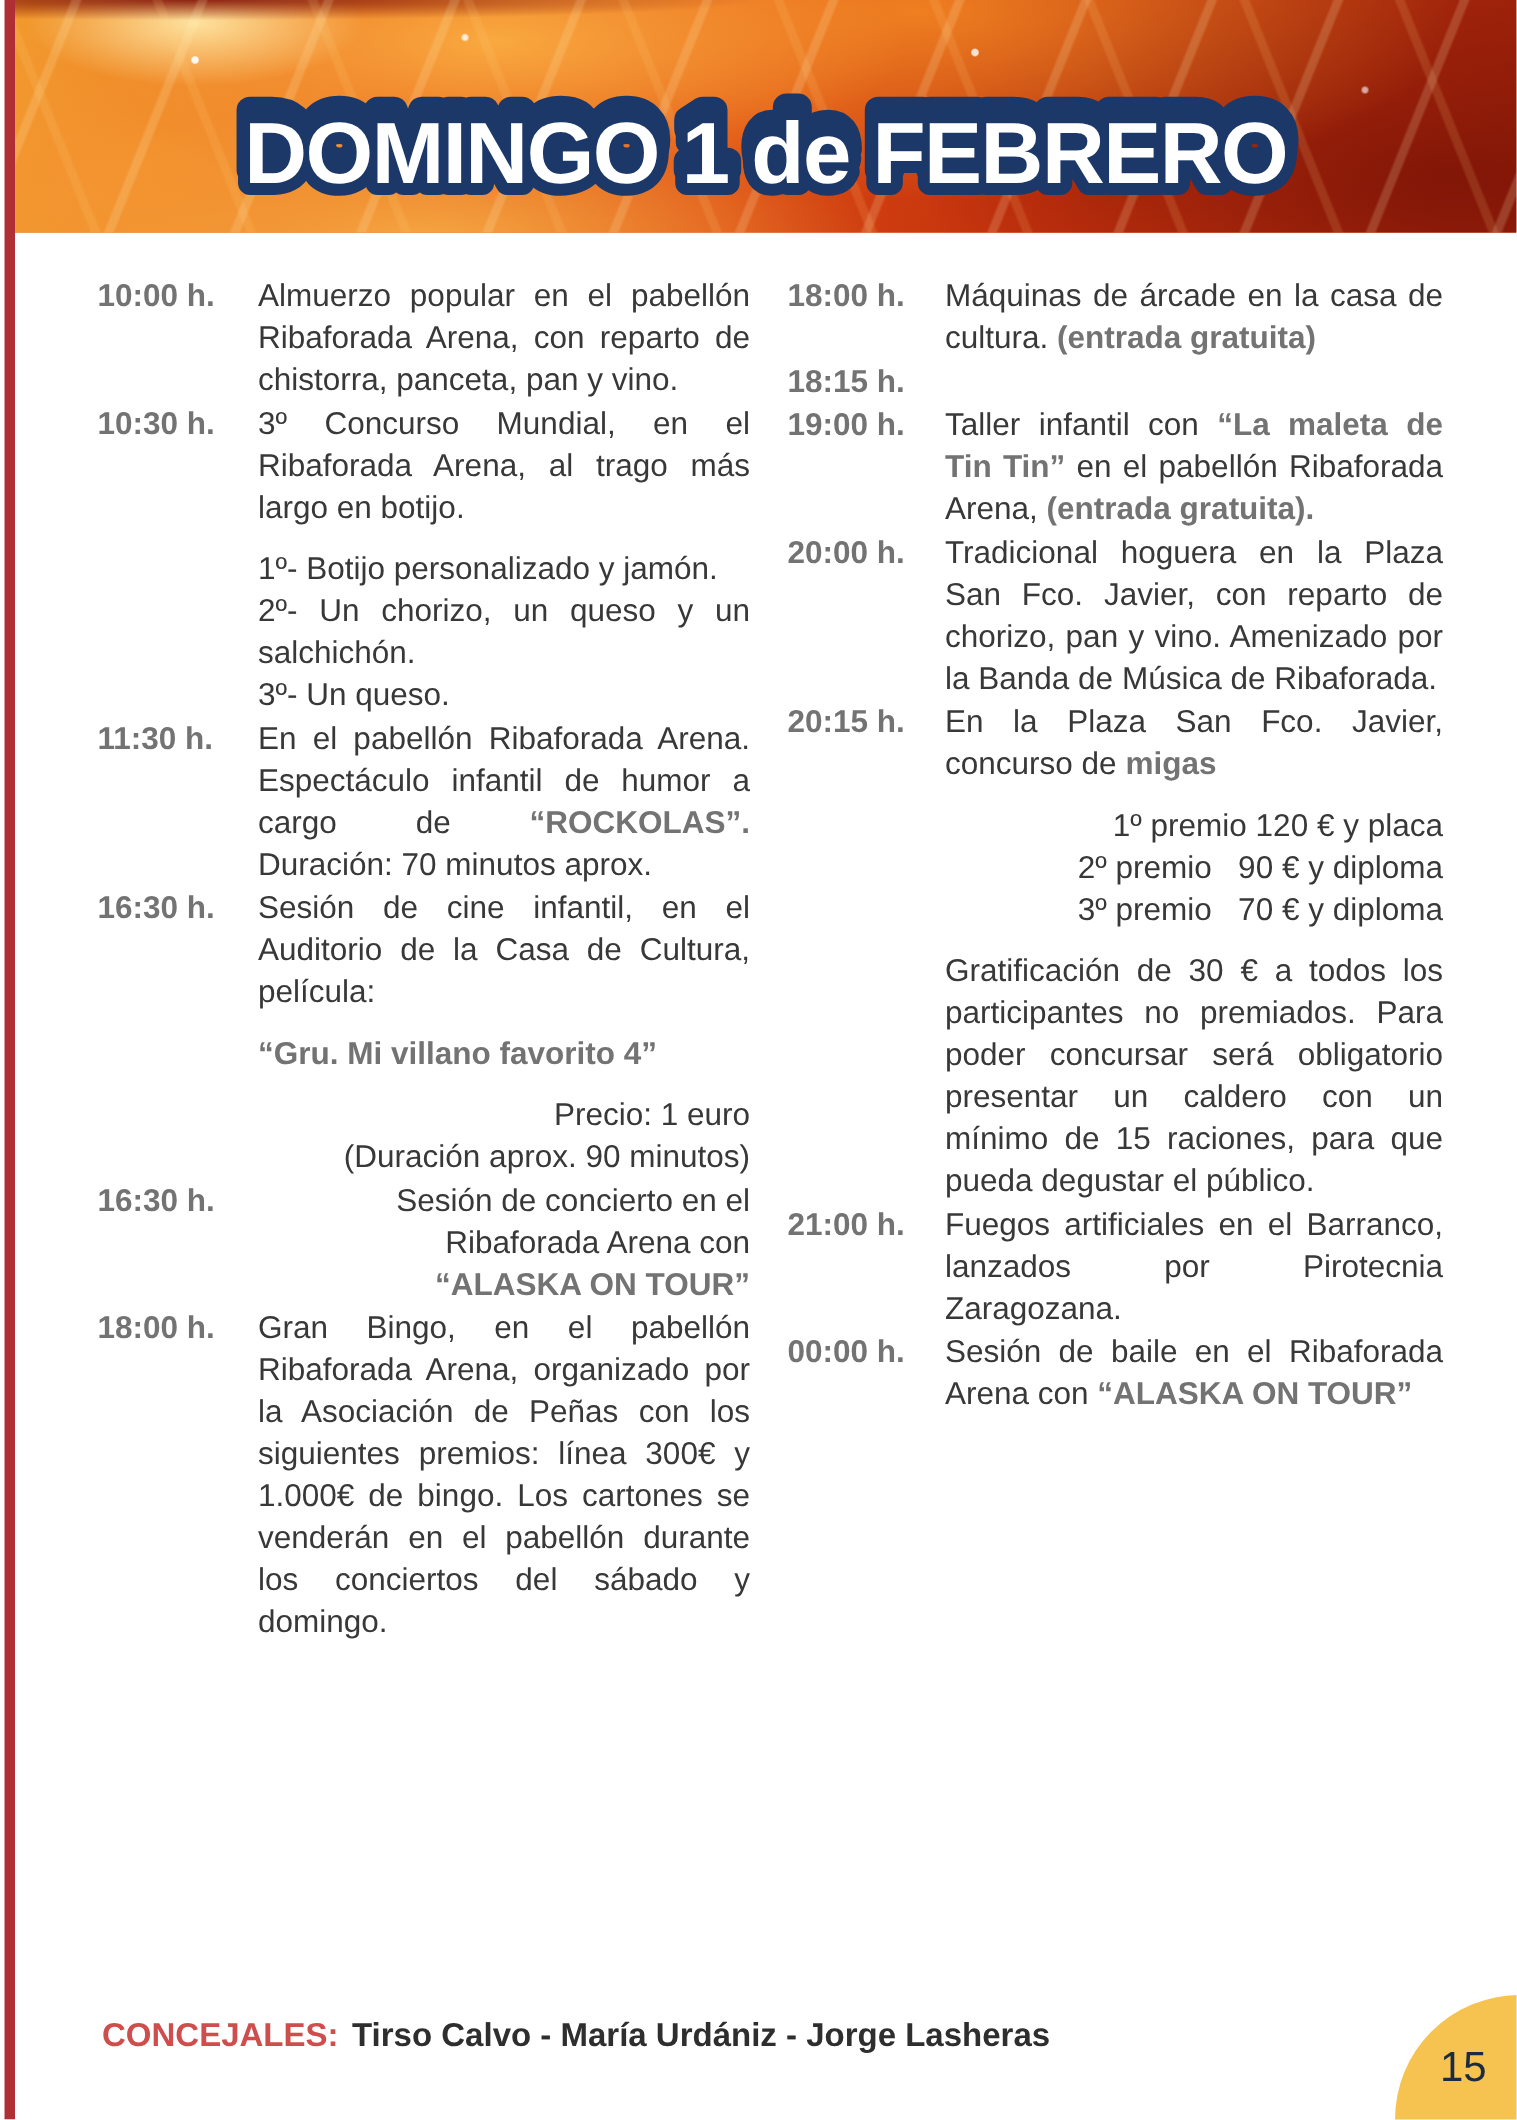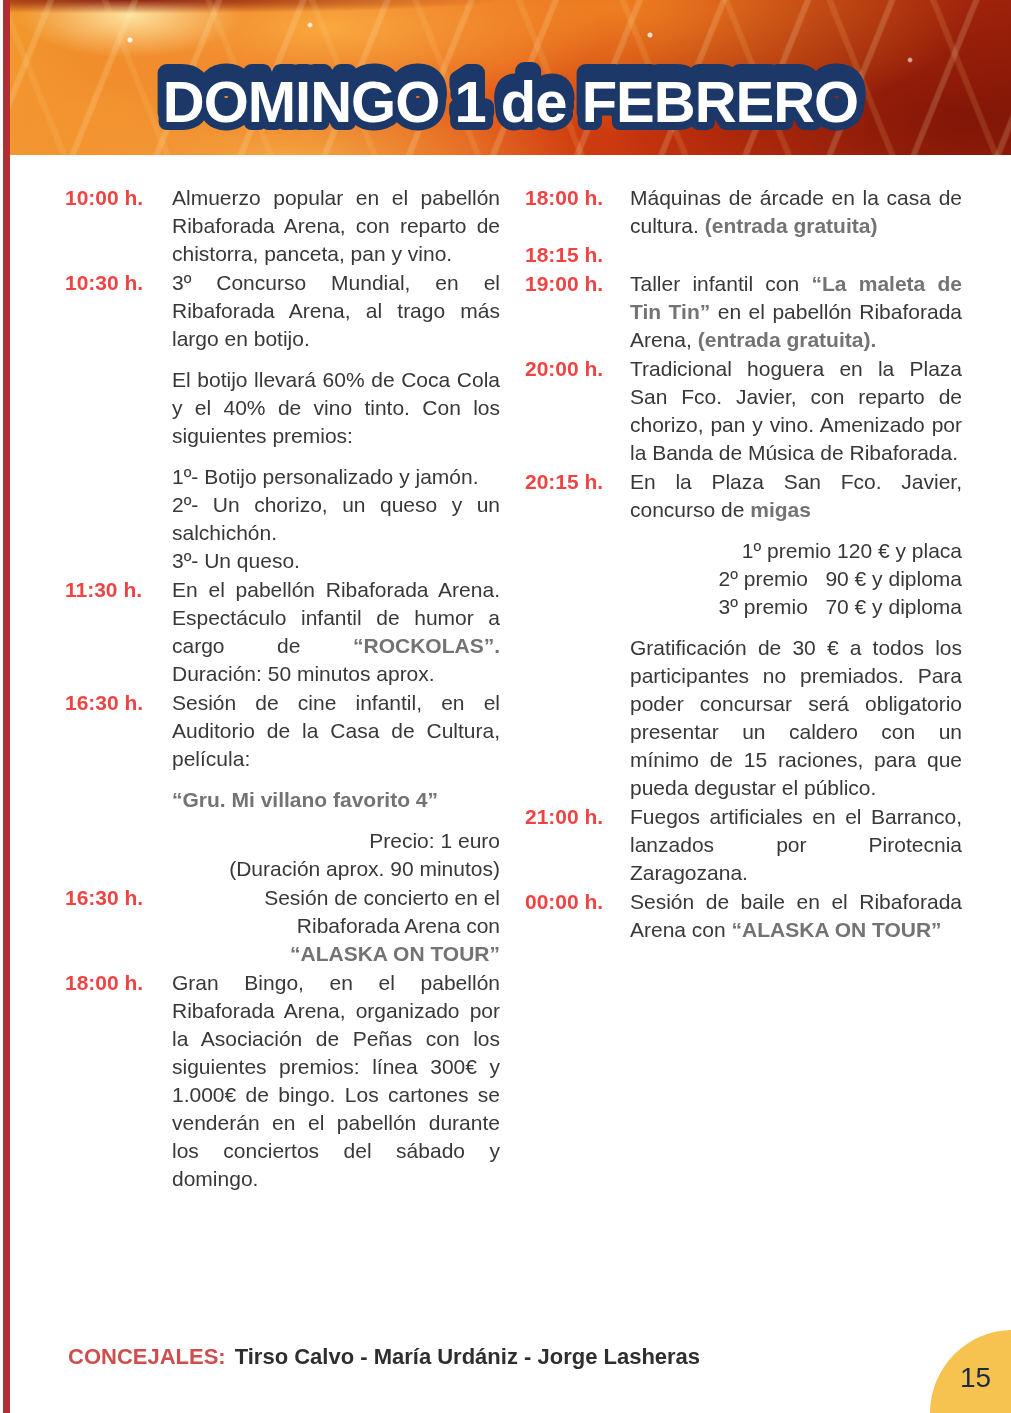--- a/index.html
+++ b/index.html
@@ -60,21 +60,21 @@
   }
   
   .columns{position:absolute;left:65px;top:184px;width:897px;}
   .col{position:absolute;top:0;}
   #col-left{left:0;width:435px;}
   #col-right{left:460px;width:437px;}
   .event{display:flex;align-items:flex-start;}
   .event + .event{margin-top:1px;}
   .time{
     flex:0 0 107px;max-width:107px;
-    color:#ef4444;font-weight:bold;font-size:21px;line-height:28px;
+    color:#737373;font-weight:bold;font-size:21px;line-height:28px;
     white-space:nowrap;
   }
   #col-right .time{flex:0 0 105px;max-width:105px;}
   .desc{flex:1;min-width:0;font-size:21px;line-height:28px;color:#383838;}
   .block + .block{margin-top:13px;}
   .block.p{text-align:justify;}
   .block.list .item{text-align:justify;}
   .block.lines .line{text-align:right;white-space:pre-wrap;}
   .b{font-weight:bold;color:#737373;}
   
@@ -110,32 +110,31 @@
       <div class="event">
         <div class="time">10:00 h.</div>
         <div class="desc">
           <div class="block p"><span>Almuerzo popular en el pabellón Ribaforada Arena, con reparto de chistorra, panceta, pan y vino.</span></div>
         </div>
       </div>
       <div class="event">
         <div class="time">10:30 h.</div>
         <div class="desc">
           <div class="block p"><span>3º Concurso Mundial, en el Ribaforada Arena, al trago más largo en botijo.</span></div>
-          <div class="block p"><span>El botijo llevará 60% de Coca Cola y el 40% de vino tinto. Con los siguientes premios:</span></div>
           <div class="block list">
             <div class="item"><span>1º- Botijo personalizado y jamón.</span></div>
             <div class="item"><span>2º- Un chorizo, un queso y un salchichón.</span></div>
             <div class="item"><span>3º- Un queso.</span></div>
           </div>
         </div>
       </div>
       <div class="event">
         <div class="time">11:30 h.</div>
         <div class="desc">
-          <div class="block p"><span>En el pabellón Ribaforada Arena. Espectáculo infantil de humor a cargo de </span><span class="b">“ROCKOLAS”.</span><span> Duración: 50 minutos aprox.</span></div>
+          <div class="block p"><span>En el pabellón Ribaforada Arena. Espectáculo infantil de humor a cargo de </span><span class="b">“ROCKOLAS”.</span><span> Duración: 70 minutos aprox.</span></div>
         </div>
       </div>
       <div class="event">
         <div class="time">16:30 h.</div>
         <div class="desc">
           <div class="block p"><span>Sesión de cine infantil, en el Auditorio de la Casa de Cultura, película:</span></div>
           <div class="block p"><span class="b">“Gru. Mi villano favorito 4”</span></div>
           <div class="block lines">
             <div class="line"><span>Precio: 1 euro</span></div>
             <div class="line"><span>(Duración aprox. 90 minutos)</span></div>

